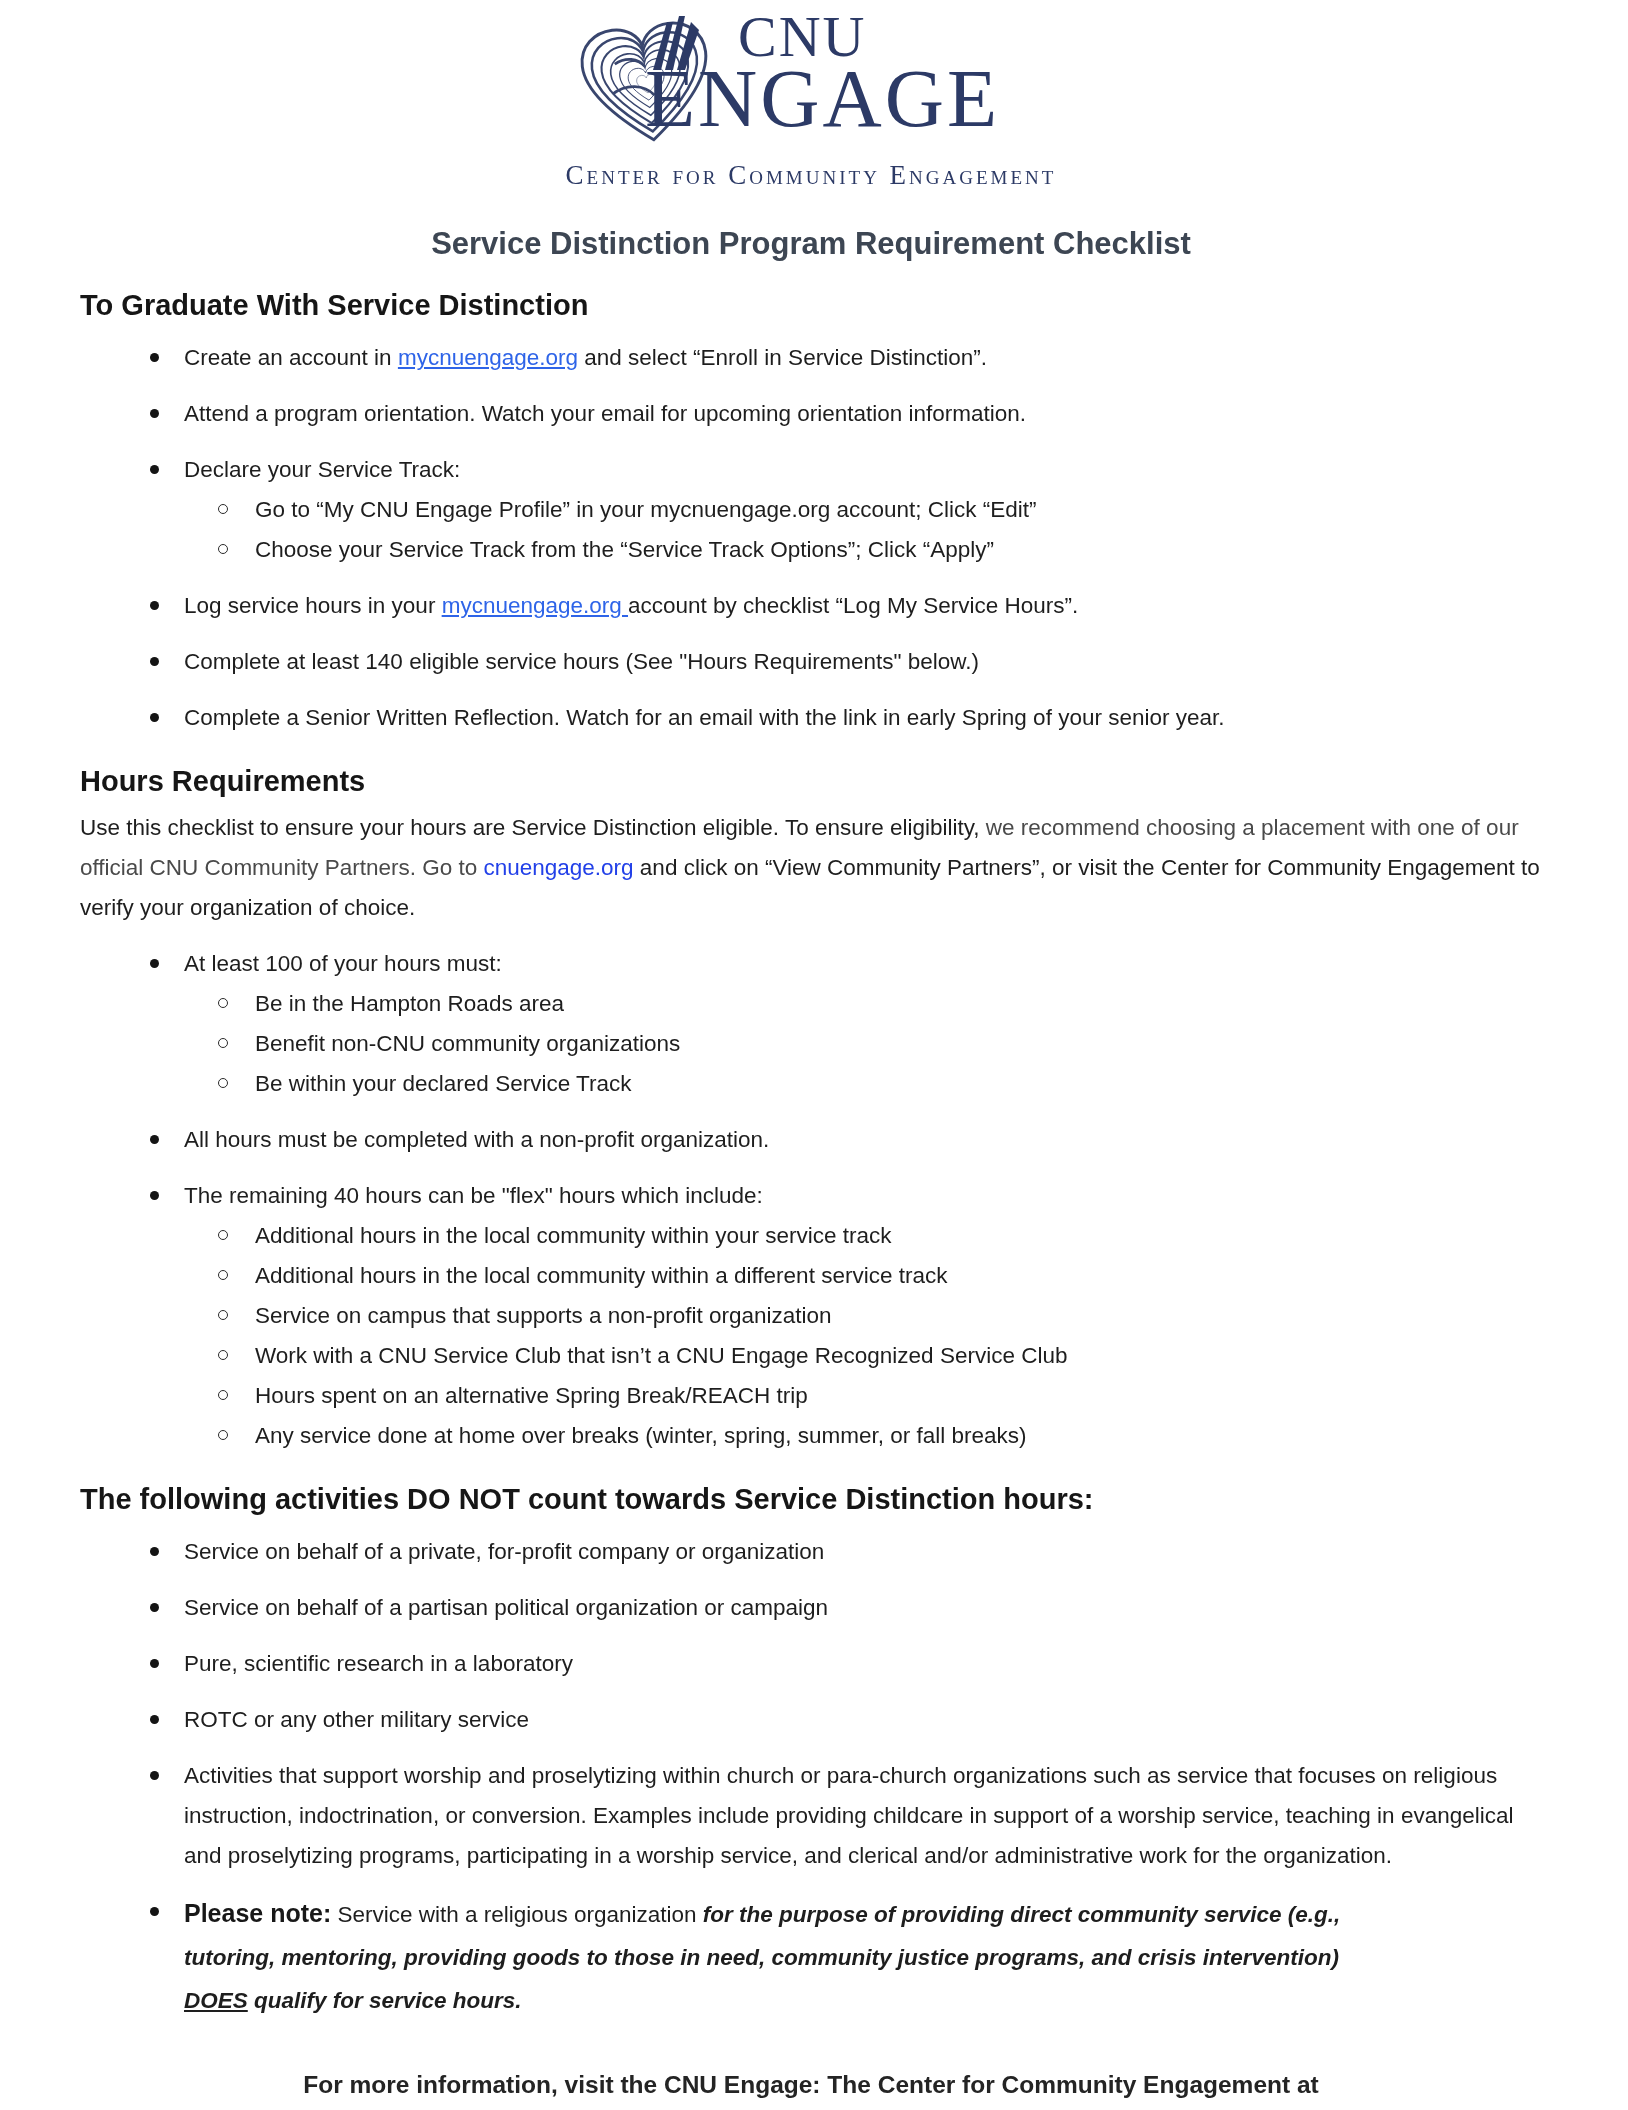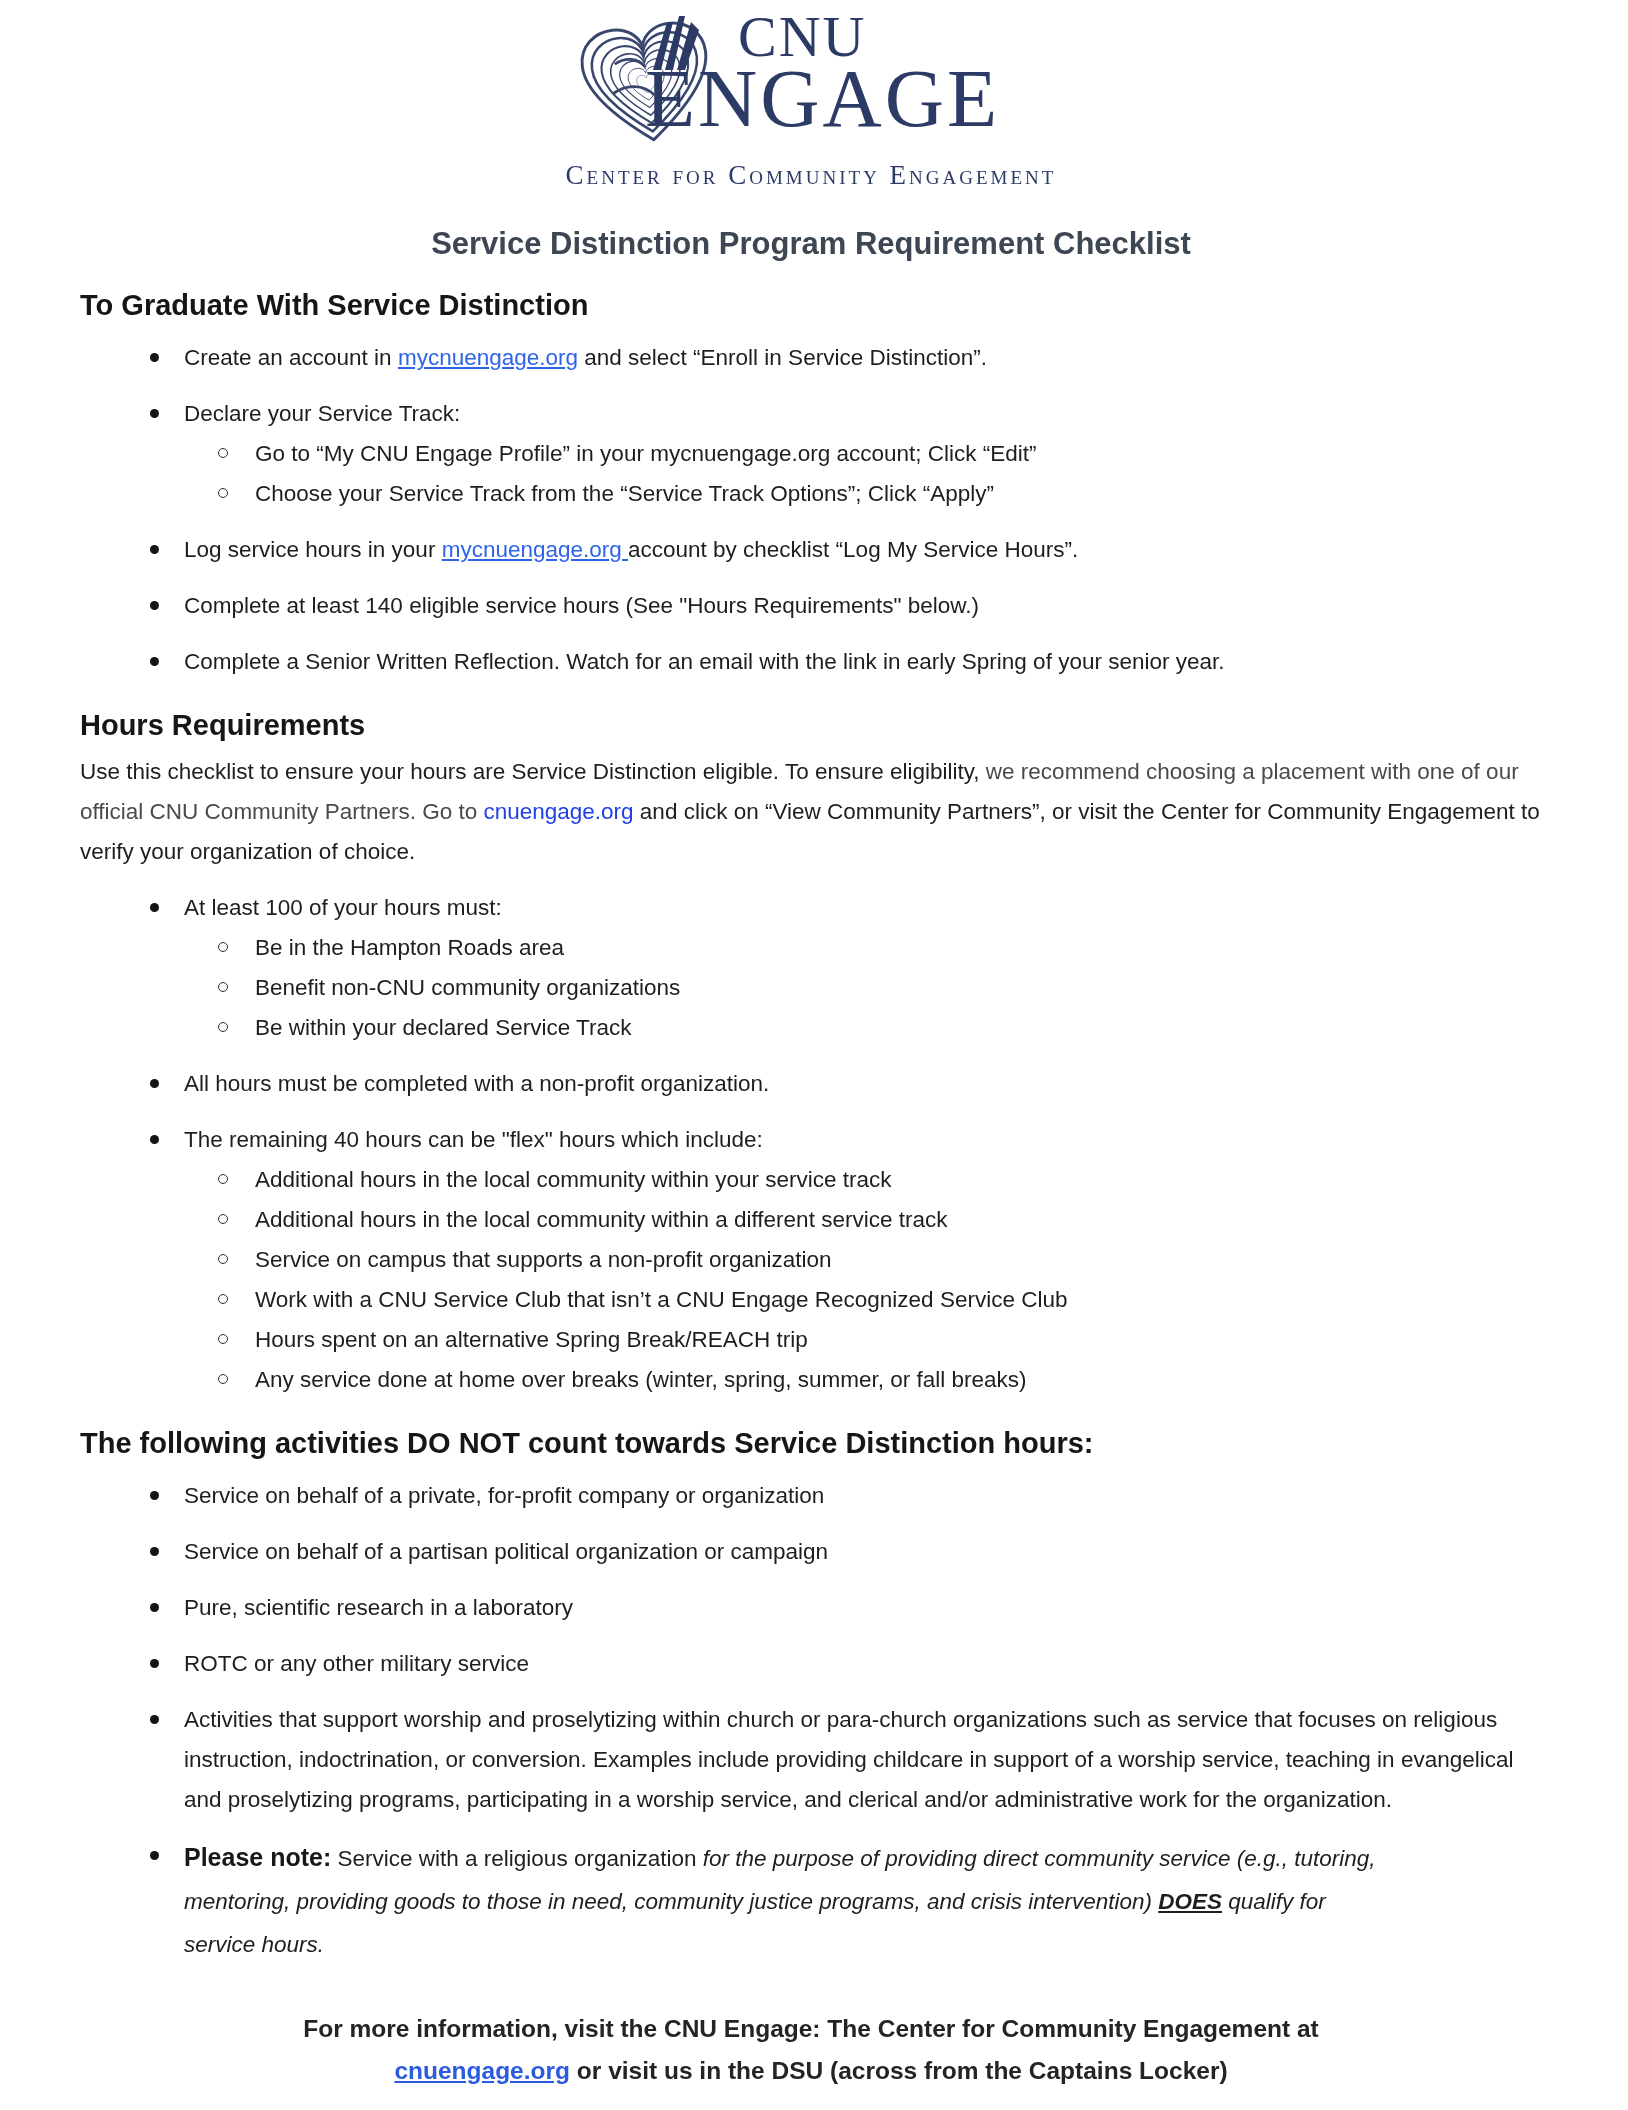--- a/index.html
+++ b/index.html
@@ -64,21 +64,21 @@
   .li-text { flex:1 1 auto; min-width:0; }
   .w-senior .li-text { max-width:1175px; }
 
   a.lnk { color:#2e64e8; text-decoration:underline; cursor:pointer; }
   a.lnk-plain { color:#2240e8; text-decoration:none; cursor:pointer; }
 
   
   .note { line-height:43px; }
   .note .li-text { max-width:1210px; }
   .note-label { font-weight:bold; font-size:25px; color:#181818; }
-  .bi { font-weight:normal; font-style:italic; }
+  .bi { font-weight:bold; font-style:italic; }
   .does { font-weight:bold; font-style:italic; text-decoration:underline; }
 
   
   .footer {
     margin-top:42px;
     text-align:center;
     font-weight:bold;
     font-size:24.5px;
     line-height:42px;
     color:#242424;
@@ -127,20 +127,26 @@
     <li class="li b1">
       <span class="marker">
           <span class="dot"></span>
         </span>
       <span class="li-text"><span>Create an account in </span><a class="lnk">mycnuengage.org</a><span> and select “Enroll in Service Distinction”.</span></span>
     </li>
     <li class="li b1">
       <span class="marker">
           <span class="dot"></span>
         </span>
+      <span class="li-text">Attend a program orientation. Watch your email for upcoming orientation information.</span>
+    </li>
+    <li class="li b1">
+      <span class="marker">
+          <span class="dot"></span>
+        </span>
       <span class="li-text">Declare your Service Track:</span>
     </li>
     <li class="li b2">
       <span class="marker">
           <span class="ring"></span>
         </span>
       <span class="li-text">Go to “My CNU Engage Profile” in your mycnuengage.org account; Click “Edit”</span>
     </li>
     <li class="li b2">
       <span class="marker">

